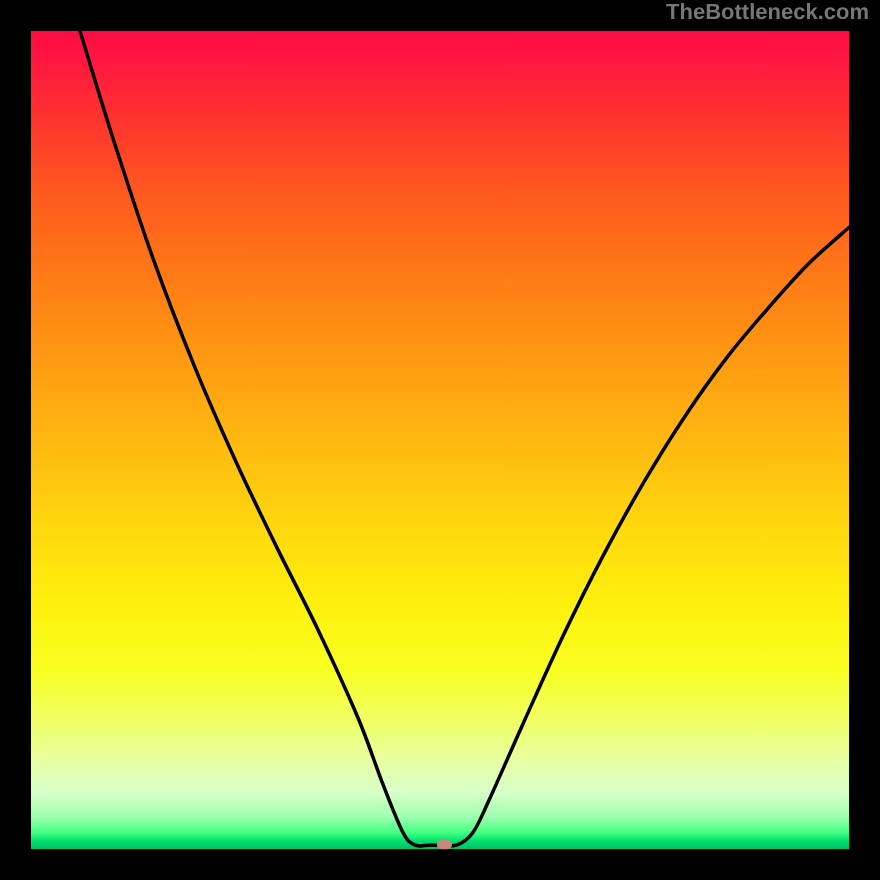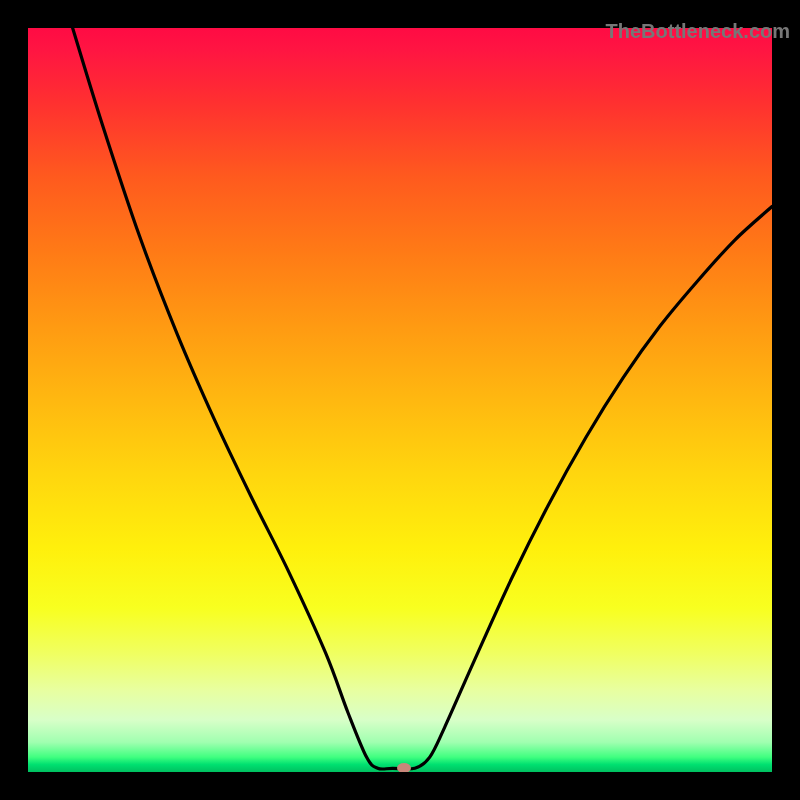--- a/index.html
+++ b/index.html
@@ -11,21 +11,21 @@
     font-family: Arial, sans-serif;
   }
   .container {
     width: 800px;
     height: 800px;
     background: #000;
     position: relative;
   }
   .watermark {
     position: absolute;
-    top: 20px;
+    top: 0;
     right: 10px;
     color: #777;
     font-size: 20px;
     font-weight: bold;
     z-index: 10;
   }
   .plot-area {
     position: absolute;
     left: 28px;
     top: 28px;

